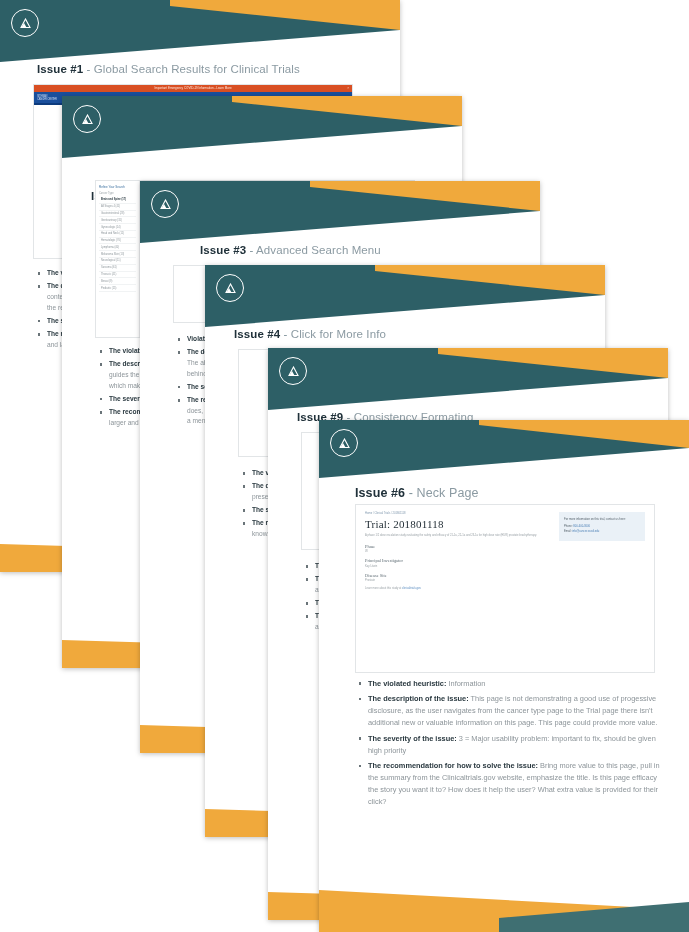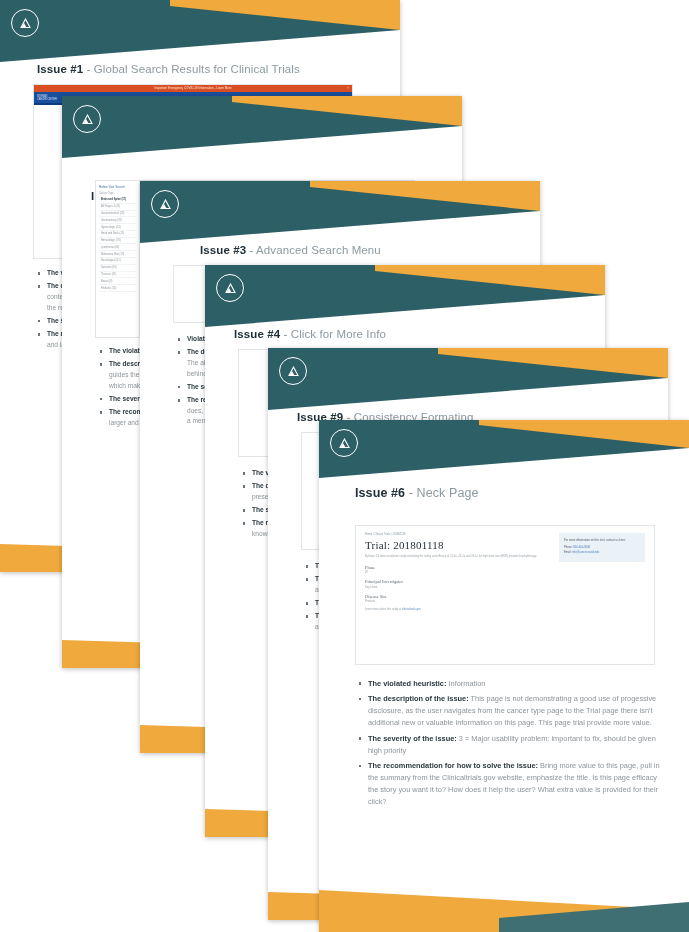--- a/index.html
+++ b/index.html
@@ -276,21 +276,21 @@
     <div class="logo" style="left:11px; top:9px; width:28px; height:28px;">
       <svg width="15" height="11" viewBox="0 0 30 22">
         <path d="M15 2 L24 19 L6 19 Z" fill="none" stroke="#fff" stroke-width="2.2"></path>
         <path d="M7 19 L12 10 L17 19 Z" fill="#fff"></path>
       </svg>
     </div>
     <div class="issue-title" style="left:36px; top:66px; font-size:12.5px;">
       <span class="num">Issue #6</span><span class="dash"> - </span><span class="ttl">Neck Page</span>
     </div>
 
-    <div class="shot" style="left:36px; top:105px; width:300px; height:140px;">
+    <div class="shot" style="left:36px; top:84px; width:300px; height:169px;">
       <div class="s6">
         <div class="s6-main">
           <div class="s6-crumb">Home  /  Clinical Trials  /  201801118</div>
           <div class="s6-h1">Trial: 201801118</div>
           <div class="s6-p">A phase 1/2 dose escalation study evaluating the safety and efficacy of 21-1a, 22-1a and 23-1a for high dose rate (HDR) prostate brachytherapy.</div>
           <div class="s6-lab">Phase</div>
           <div class="s6-val">I/II</div>
           <div class="s6-lab">Principal Investigator</div>
           <div class="s6-val">Kay Litwin</div>
           <div class="s6-lab">Disease Site</div>
@@ -300,21 +300,21 @@
         <div class="s6-box">
           <div class="h">For more information on this trial, contact us here:</div>
           <div class="r"><span>Phone: </span><i>800-600-3606</i></div>
           <div class="r"><span>Email: </span><i>info@cancer.wustl.edu</i></div>
         </div>
       </div>
     </div>
 
     <div class="bullets" style="left:38px; top:248px; width:312px; height:180px;">
       <div class="bul" style="font-size:7.4px; margin-bottom:3.5px;margin-top:10px;"><b>The violated heuristic:</b><span> Information</span></div>
-      <div class="bul" style="font-size:7.4px; margin-bottom:3.5px;"><b>The description of the issue:</b><span>  This page is not demonstrating a good use of progessive disclosure, as the user navigates from the cancer type page to the Trial page there isn't additional new or valuable information on this page. This page trial provide more value.</span></div>
+      <div class="bul" style="font-size:7.4px; margin-bottom:3.5px;"><b>The description of the issue:</b><span>  This page is not demonstrating a good use of progessive disclosure, as the user navigates from the cancer type page to the Trial page there isn't additional new or valuable information on this page. This page could provide more value.</span></div>
       <div class="bul" style="font-size:7.4px; margin-bottom:3.5px;"><b>The severity of the issue:</b><span> 3 = Major usability problem: important to fix, should be given high priority</span></div>
       <div class="bul" style="font-size:7.4px; margin-bottom:3.5px;"><b>The recommendation for how to solve the issue:</b><span> Bring more value to this page, pull in the summary from the Clinicaltrials.gov website, emphasize the title.  Is this page efficacy the story you want it to? How does it help the user? What extra value is provided for their click?</span></div>
     </div>
 
     <div class="ftr" style="bottom:0; height:52px;">
       <svg viewBox="0 0 370 52" preserveAspectRatio="none">
         <path d="M0,10 L370,30 L370,52 L0,52 Z" fill="#f0a93c"></path>
         <path d="M180,38 L370,22 L370,52 L180,52 Z" fill="#3f6f72"></path>
       </svg>
     </div>

